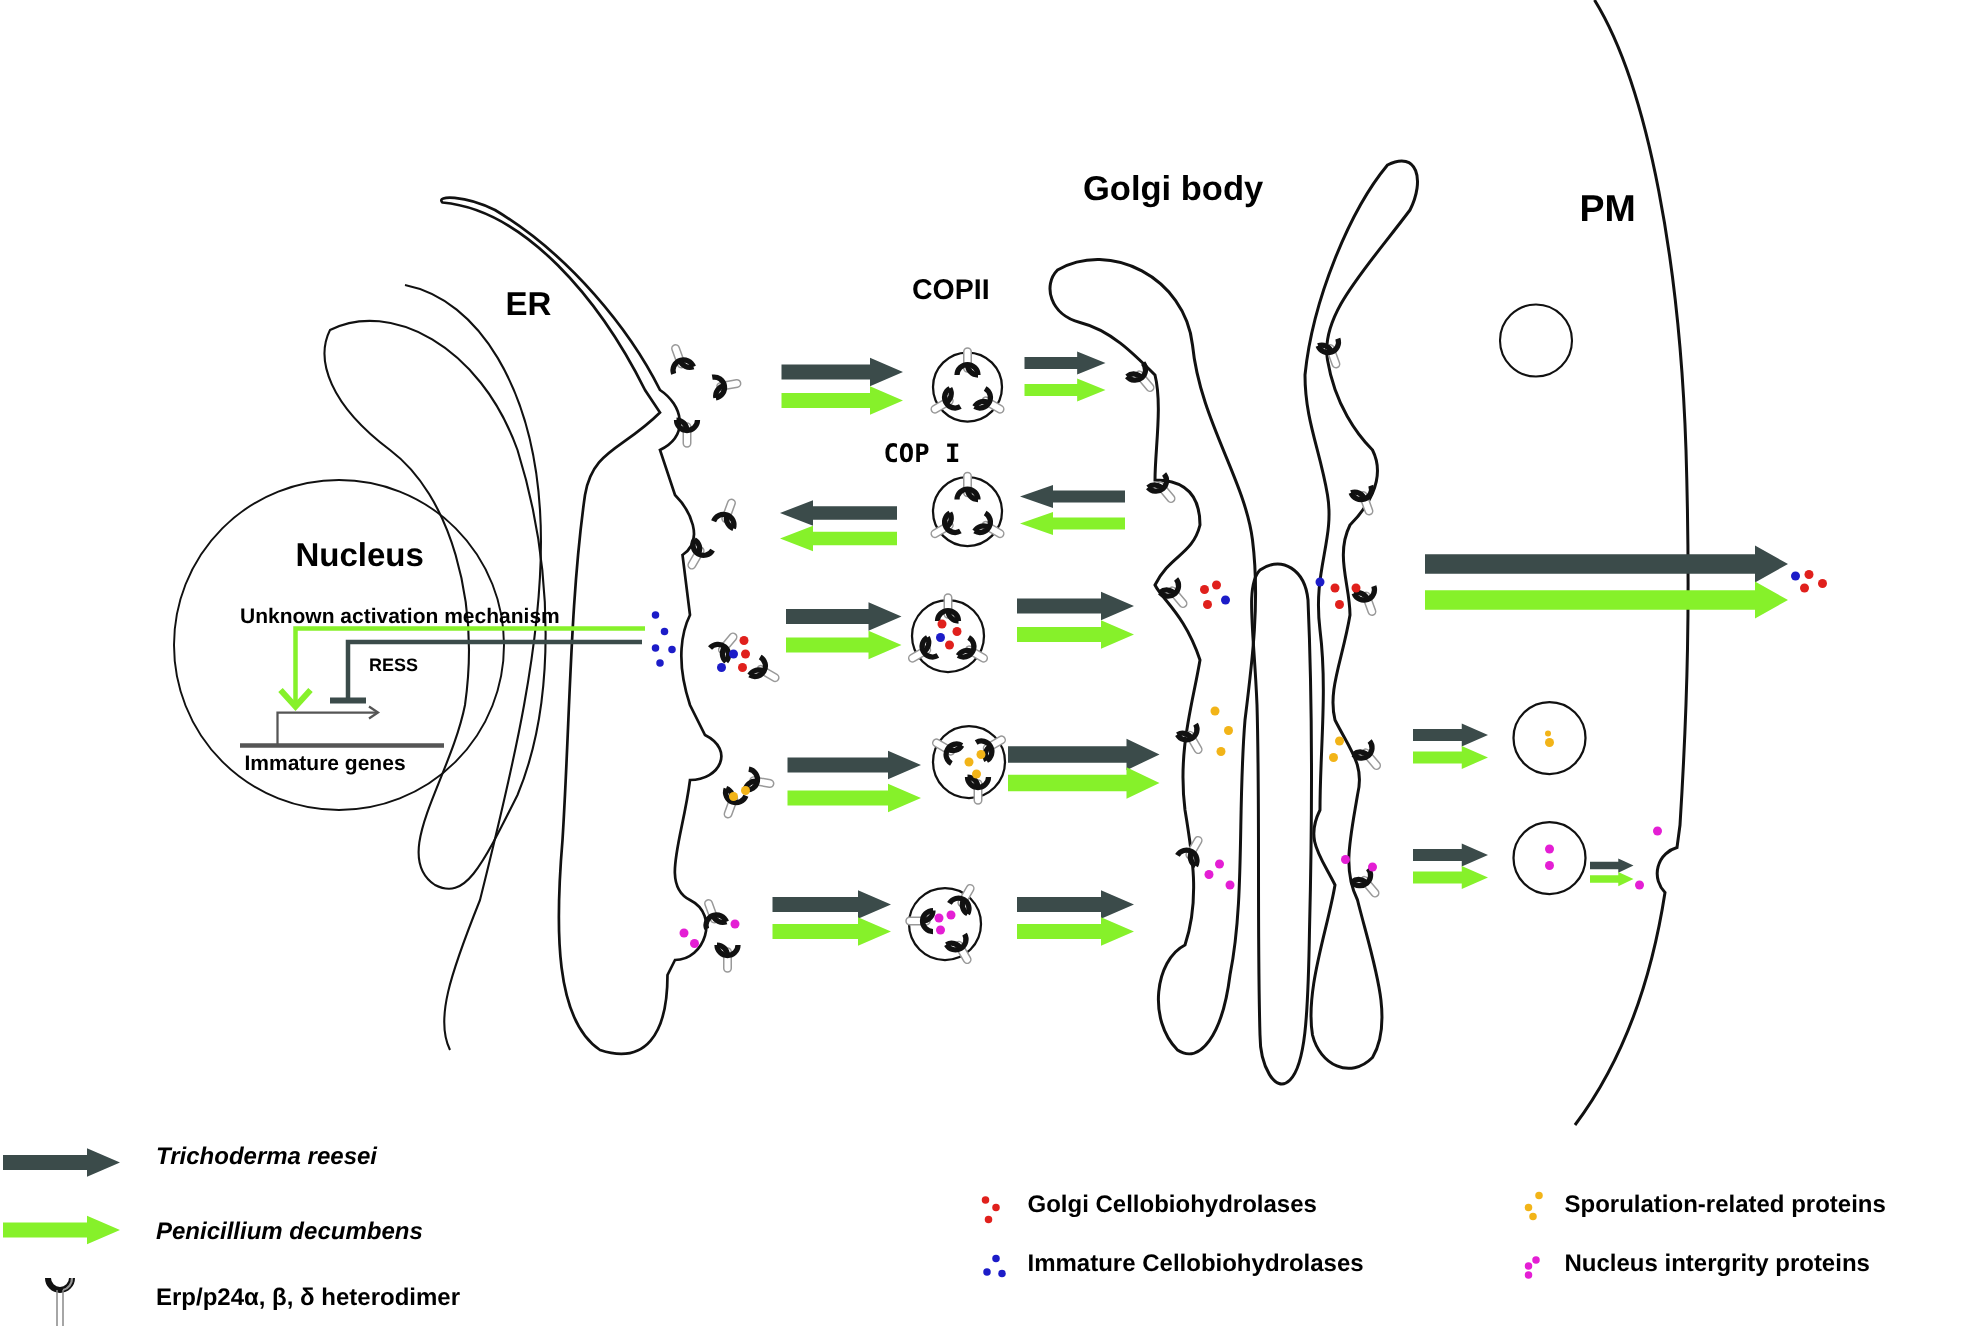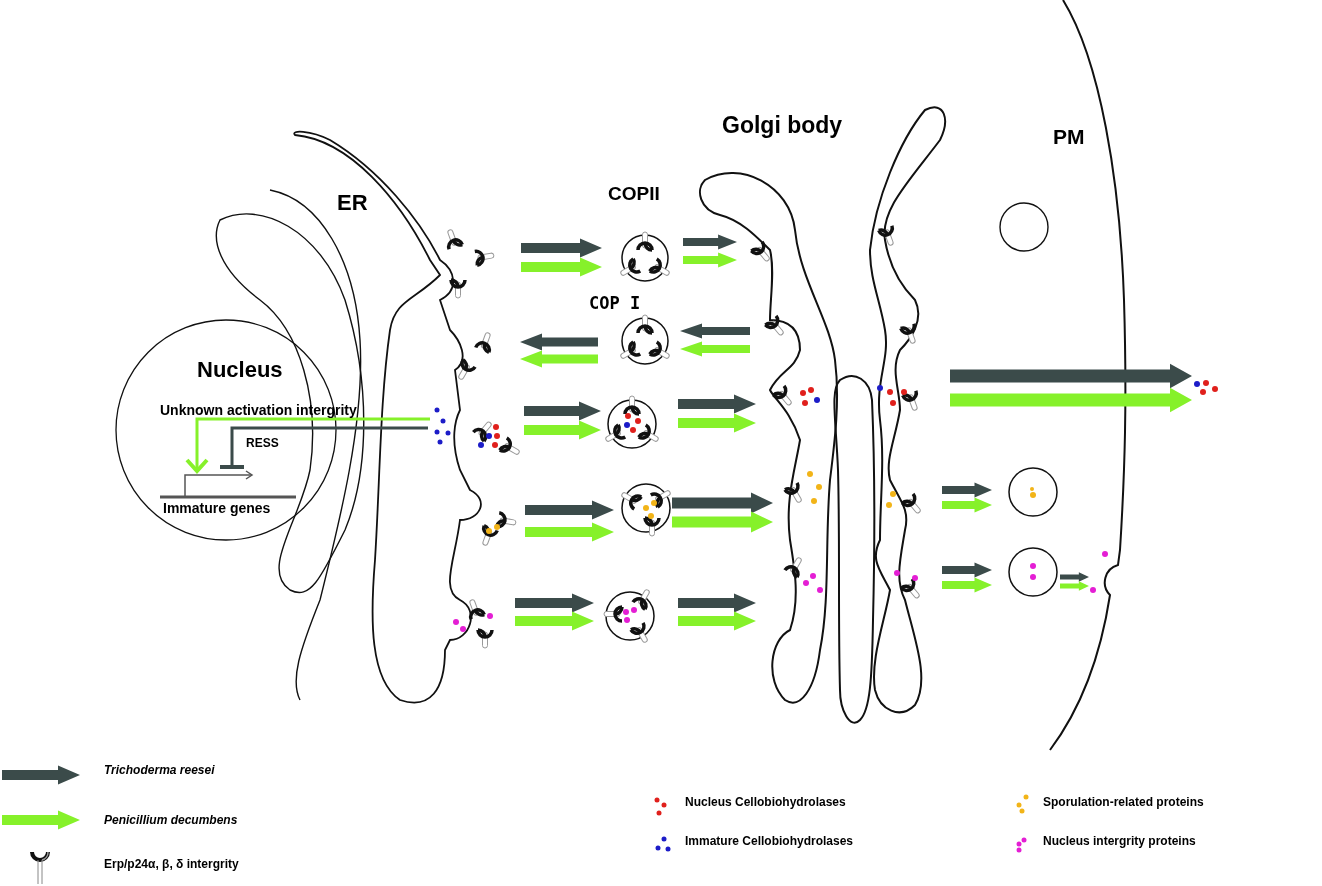--- a/index.html
+++ b/index.html
@@ -2,21 +2,21 @@
 <html><head>
 <meta charset="utf-8">
 <style>
   html,body{margin:0;padding:0;background:#ffffff;}
   body{width:1322px;height:886px;position:relative;overflow:hidden;font-family:"Liberation Sans",sans-serif;}
   svg#diagram{position:absolute;left:0;top:0;}
   .lbl{position:absolute;font-family:"Liberation Sans",sans-serif;font-weight:bold;color:#000;white-space:nowrap;}
   .big{font-size:22px;}
   .mid{font-size:14px;}
   .small{font-size:12px;}
-  .legend-text{position:absolute;font-family:"Liberation Sans",sans-serif;font-weight:bold;font-size:12px;color:#000;white-space:nowrap;}
+  .legend-text{position:absolute;font-family:"Liberation Sans",sans-serif;font-weight:bold;font-size:16px;color:#000;white-space:nowrap;}
   .ital{font-style:italic;}
 </style>
 </head>
 <body>
 
 <svg id="diagram" width="1322" height="886" viewBox="0 0 1322 886" xmlns="http://www.w3.org/2000/svg">
   <defs>
     <g id="receptor">
       <rect x="-2.5" y="0" width="5" height="16" rx="2.5" fill="#fff" stroke="#999" stroke-width="1"></rect>
       <path d="M-7,-2 A7,7 0 0 0 7,-2" fill="none" stroke="#111" stroke-width="3.5"></path>
@@ -230,27 +230,27 @@
     <g>
         <circle cx="1024" cy="840" r="2.5" fill="#e41ed4"></circle>
         <circle cx="1019" cy="844" r="2.5" fill="#e41ed4"></circle>
         <circle cx="1019" cy="850" r="2.5" fill="#e41ed4"></circle>
       </g>
   </g>
 </svg>
 
 <div class="lbl big" style="left:337px;top:190px;">ER</div>
 <div class="lbl big" style="left:197px;top:357px;">Nucleus</div>
-<div class="lbl mid" style="left:160px;top:402px;">Unknown activation intergrity</div>
+<div class="lbl mid" style="left:160px;top:402px;">Unknown activation mechanism</div>
 <div class="lbl small" style="left:246px;top:436px;text-align:center;">RESS</div>
 <div class="lbl mid" style="left:163px;top:500px;">Immature genes</div>
 <div class="lbl" style="left:608px;top:183px;font-size:19px;">COPII</div>
 <div class="lbl" style="left:577px;top:293px;font-size:17px;font-family:'DejaVu Sans Mono',monospace;margin-left:12px;">COP I</div>
 <div class="lbl" style="left:722px;top:112px;font-size:23px;text-align:right;">Golgi body</div>
-<div class="lbl" style="left:1053px;top:125px;font-size:21px;">PM</div>
+<div class="lbl" style="left:1053px;top:125px;font-size:25px;">PM</div>
 
 <div class="legend-text ital" style="left:104px;top:763px;">Trichoderma reesei</div>
 <div class="legend-text ital" style="left:104px;top:813px;">Penicillium decumbens</div>
-<div class="legend-text" style="left:104px;top:857px;">Erp/p24α, β, δ intergrity</div>
-<div class="legend-text" style="left:685px;top:795px;">Nucleus Cellobiohydrolases</div>
+<div class="legend-text" style="left:104px;top:857px;">Erp/p24α, β, δ heterodimer</div>
+<div class="legend-text" style="left:685px;top:795px;">Golgi Cellobiohydrolases</div>
 <div class="legend-text" style="left:685px;top:834px;">Immature Cellobiohydrolases</div>
 <div class="legend-text" style="left:1043px;top:795px;">Sporulation-related proteins</div>
 <div class="legend-text" style="left:1043px;top:834px;">Nucleus intergrity proteins</div>
 
 </body></html>

